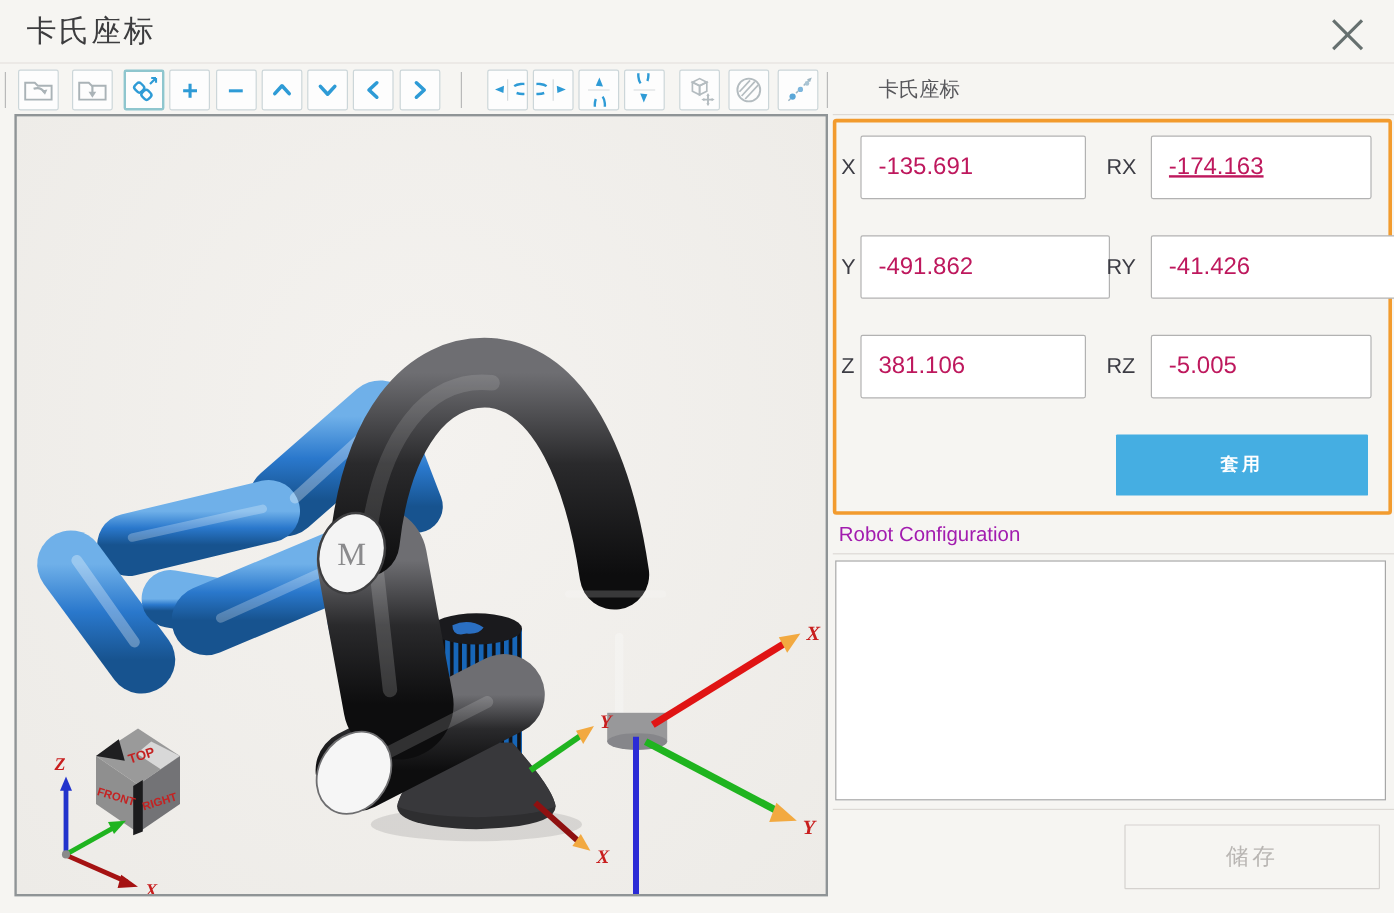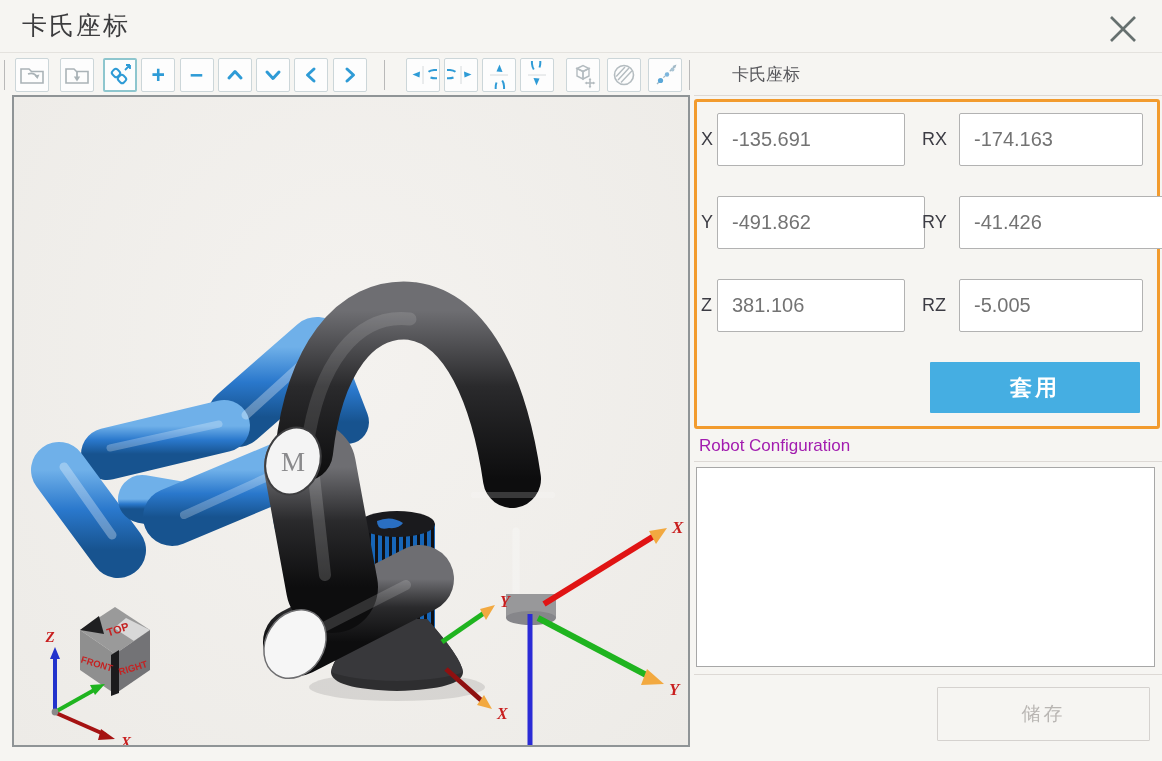--- a/index.html
+++ b/index.html
@@ -35,26 +35,26 @@
   .pdiv{left:694px;height:1px;width:468px;background:#ddd9d5;}
   .orange-box{
     left:694px;top:99px;width:466px;height:330px;box-sizing:border-box;
     border:3px solid #f29b2e;border-radius:3px;
   }
   .coord-label{
     font-size:18px;color:#3c3c44;height:53px;display:flex;align-items:center;
   }
   .coord-input{
     position:absolute;box-sizing:border-box;height:53px;background:#ffffff;
-    border:1px solid #b2b2b2;border-radius:2px;font-size:20px;color:#737373;
+    border:1px solid #b2b2b2;border-radius:2px;font-size:20px;color:#be185d;
     padding:0 0 0 14px;font-family:"Liberation Sans", sans-serif;outline:none;
   }
   .apply-btn{
     left:930px;top:362px;width:210px;height:51px;border:none;border-radius:1px;
-    background:#45aee2;color:#ffffff;font-size:22px;letter-spacing:3px;cursor:pointer;
+    background:#45aee2;color:#ffffff;font-size:15px;letter-spacing:3px;cursor:pointer;
     font-family:"Liberation Sans", sans-serif;font-weight:bold;
   }
   .rc-title{left:699px;top:436px;font-size:17px;color:#a21caf;}
   .rc-box{left:696px;top:467px;width:459px;height:200px;background:#ffffff;border:1px solid #a7a7a7;box-sizing:border-box;}
   .save-btn{
     left:937px;top:687px;width:213px;height:54px;background:transparent;
     border:1px solid #d5d2cf;border-radius:1px;color:#b9b6b3;font-size:19px;letter-spacing:3px;
     font-family:"Liberation Sans", sans-serif;
   }
   svg text{user-select:none;}
@@ -324,21 +324,21 @@
 </div>
 
 <div class="abs panel-header">卡氏座标</div>
 <div class="abs pdiv" style="top:95px;"></div>
 
 <div class="abs orange-box"></div>
 
 <div class="abs coord-label" style="left:701px;top:113px;">X</div>
 <input class="coord-input" style="left: 717px; top: 113px; width: 188px;" value="-135.691">
 <div class="abs coord-label" style="left:922px;top:113px;">RX</div>
-<input class="coord-input" style="left: 959px; top: 113px; width: 184px;" value="-174.163">
+<input class="coord-input" style="left: 959px; top: 113px; width: 184px; text-decoration: underline;" value="-174.163">
 
 <div class="abs coord-label" style="left:701px;top:196px;">Y</div>
 <input class="coord-input" style="left: 717px; top: 196px; width: 208px;" value="-491.862">
 <div class="abs coord-label" style="left:922px;top:196px;">RY</div>
 <input class="coord-input" style="left: 959px; top: 196px; width: 216px;" value="-41.426">
 
 <div class="abs coord-label" style="left:701px;top:279px;">Z</div>
 <input class="coord-input" style="left: 717px; top: 279px; width: 188px;" value="381.106">
 <div class="abs coord-label" style="left:922px;top:279px;text-align:right;">RZ</div>
 <input class="coord-input" style="left: 959px; top: 279px; width: 184px;" value="-5.005">

